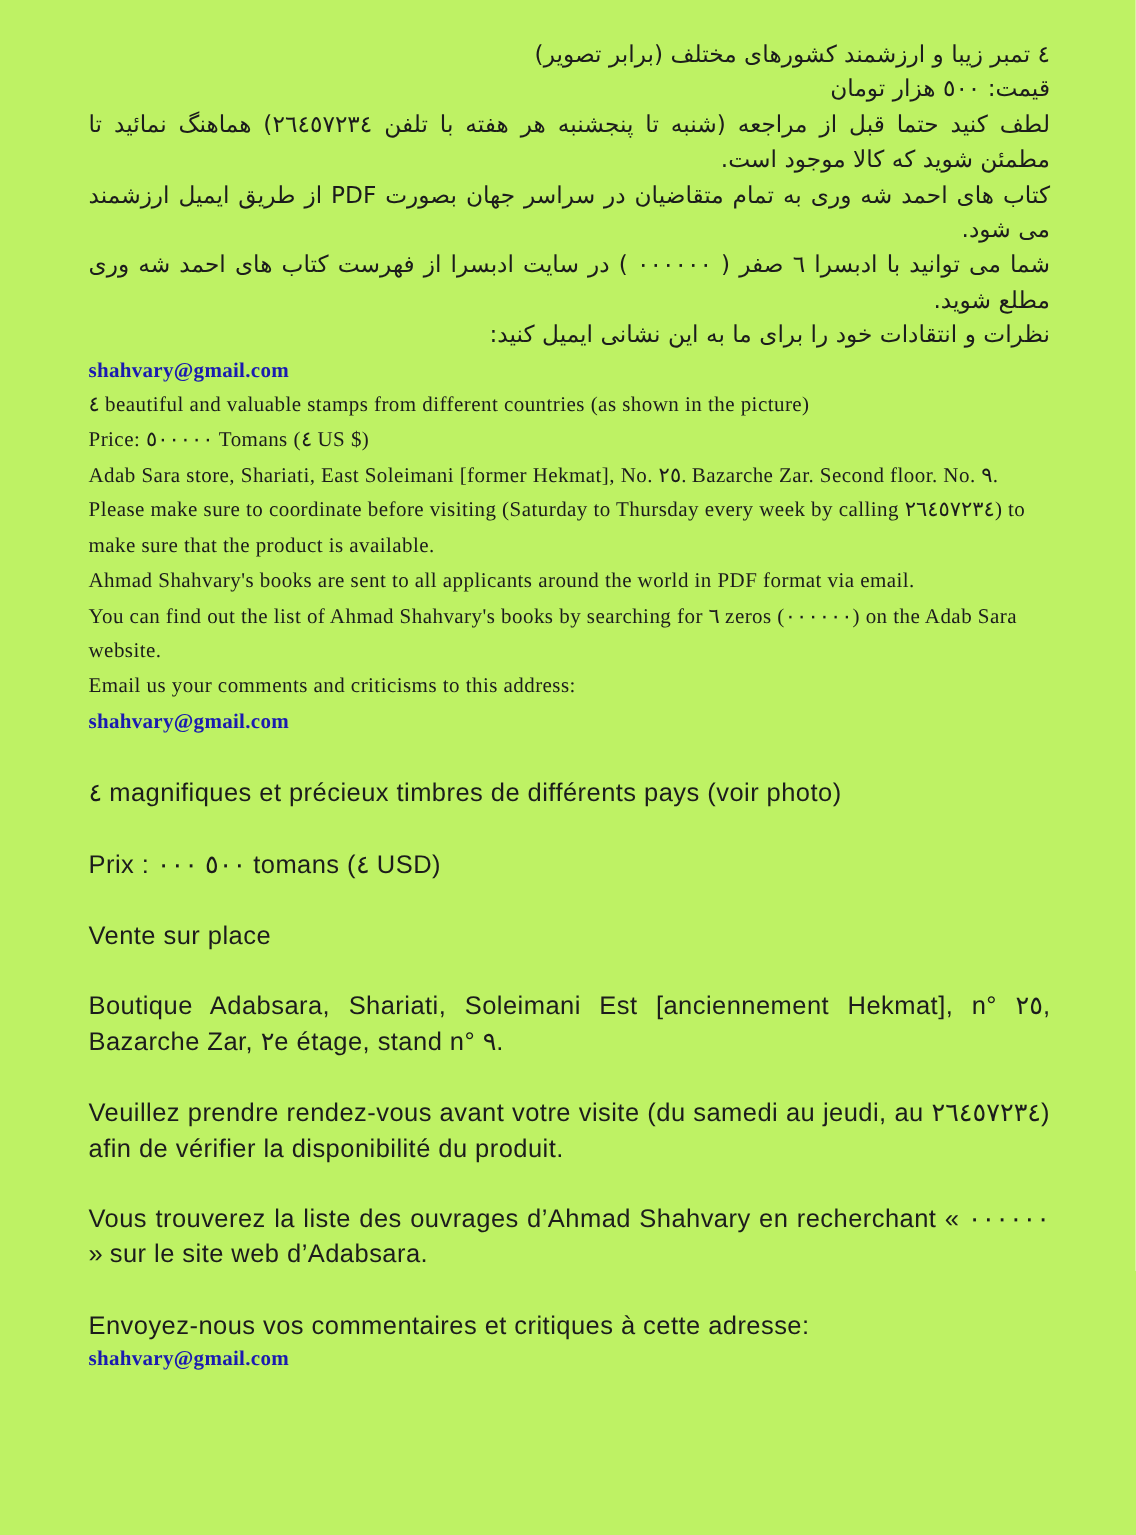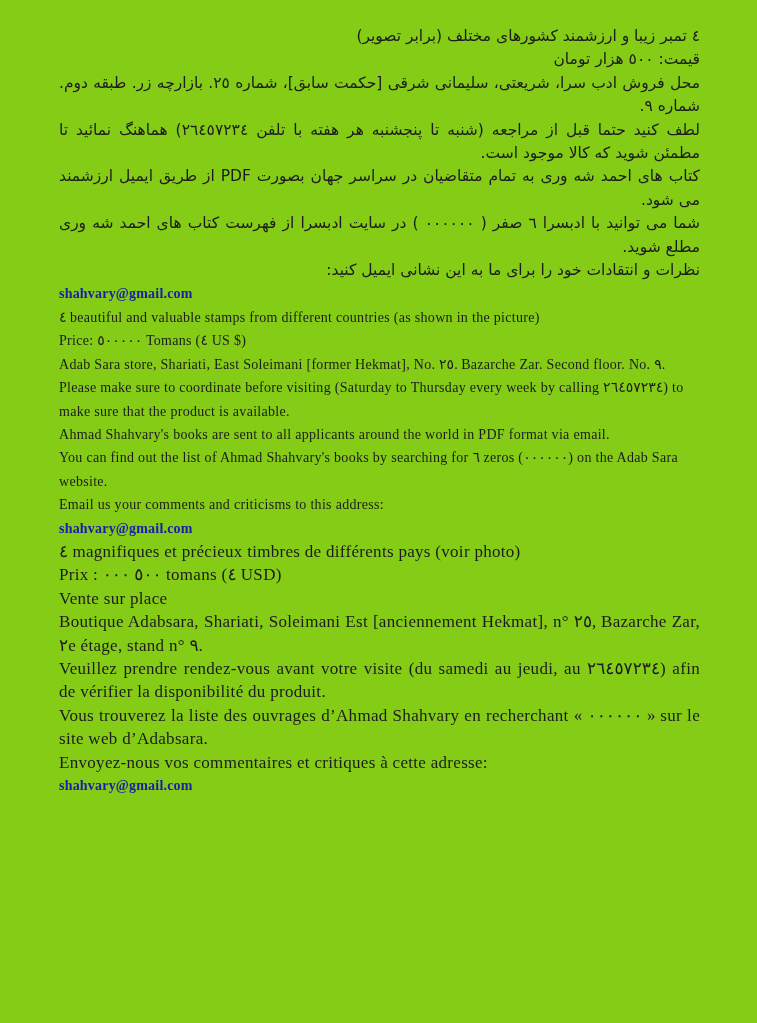--- a/index.html
+++ b/index.html
@@ -7,21 +7,21 @@
     width: 757px;
     height: 1023px;
     background: #ffffff;
     overflow: hidden;
   }
   .page {
     box-sizing: border-box;
     width: 757px;
     height: 1023px;
     padding: 25px 57px 0 59px;
-    background: #84cc16;
+    background: #bef264;
   }
   p.para {
     margin: 0;
     padding: 0;
     line-height: 23.4px;
     color: #1c1c1c;
   }
   
   p.fa {
     direction: rtl;
@@ -34,23 +34,24 @@
     direction: ltr;
     text-align: left;
     font-family: "Liberation Serif", "DejaVu Sans", serif;
     font-size: 14px;
     letter-spacing: 0.3px;
   }
   
   p.fr {
     direction: ltr;
     text-align: left;
-    font-family: Liberation Serif, serif;
+    font-family: Liberation Sans, sans-serif;
     font-size: 17px;
     letter-spacing: 0.3px;
+    margin-top: 24px;
   }
   p.just { text-align: justify; }
   
   p.email {
     direction: ltr;
     text-align: left;
     font-family: "Liberation Serif", "DejaVu Sans", serif;
     font-size: 14px;
     font-weight: bold;
     letter-spacing: 0.2px;
@@ -58,21 +59,20 @@
   p.email span { cursor: pointer; }
   .b { font-weight: normal; }
 </style>
 </head>
 <body>
 
 <div class="page">
   <div id="doc-body">
       <p class="para fa" lang="fa"><span>٤ تمبر زیبا و ارزشمند کشورهای مختلف (برابر تصویر)</span></p>
       <p class="para fa" lang="fa"><span>قیمت: ٥٠٠ هزار تومان</span></p>
-      <p class="para fa" lang="fa"><span>محل فروش ادب سرا، شریعتی، سلیمانی شرقی [حکمت سابق]، شماره ٢٥. بازارچه زر. طبقه دوم. شماره ٩.</span></p>
       <p class="para fa" lang="fa"><span>لطف کنید حتما قبل از مراجعه (شنبه تا پنجشنبه هر هفته با تلفن </span><span class="b">٢٦٤٥٧٢٣٤</span><span>) هماهنگ نمائید تا مطمئن شوید که کالا موجود است.</span></p>
       <p class="para fa" lang="fa"><span class="b">کتاب های احمد شه وری</span><span> به تمام متقاضیان در سراسر جهان </span><span class="b">بصورت PDF  از طریق ایمیل</span><span> ارزشمند می شود.</span></p>
       <p class="para fa" lang="fa"><span>شما می توانید با ادبسرا </span><span class="b">٦ صفر</span><span> ( ٠٠٠٠٠٠ ) </span><span class="b">در</span><span> سایت ادبسرا از فهرست کتاب های احمد شه وری مطلع شوید.</span></p>
       <p class="para fa" lang="fa"><span>نظرات و انتقادات خود را برای ما به این نشانی ایمیل کنید:</span></p>
       <p class="para en email"><span style="color: rgb(27, 27, 176);">shahvary@gmail.com</span></p>
       <p class="para en"><span>٤ beautiful and valuable stamps from different countries (as shown in the picture)</span></p>
       <p class="para en"><span>Price: ٥٠٠٠٠٠ Tomans (٤ US $)</span></p>
       <p class="para en"><span>Adab Sara store, Shariati, East Soleimani [former Hekmat], No. ٢٥. Bazarche Zar. Second floor. No. ٩.</span></p>
       <p class="para en"><span>Please make sure to coordinate before visiting (Saturday to Thursday every week by calling ٢٦٤٥٧٢٣٤) to make sure that the product is available.</span></p>
       <p class="para en"><span>Ahmad Shahvary's books are sent to all applicants around the world in PDF format via email.</span></p>

